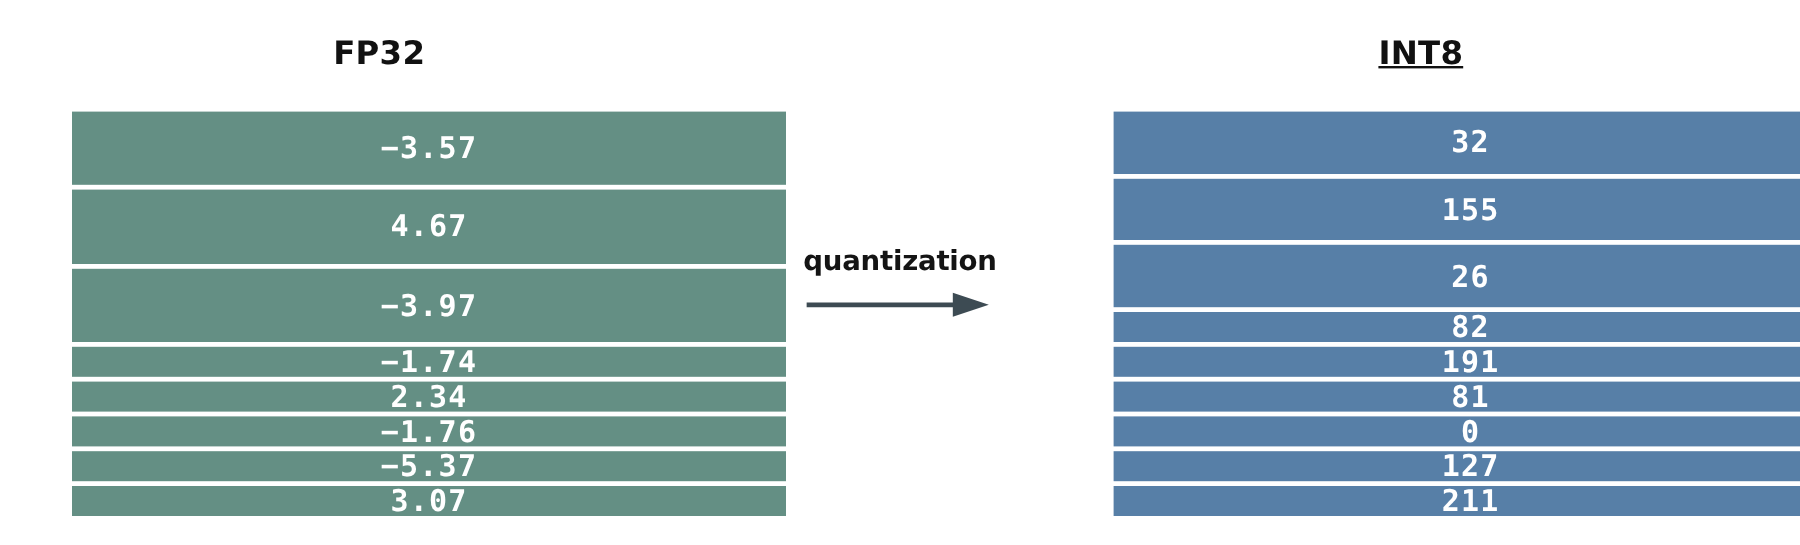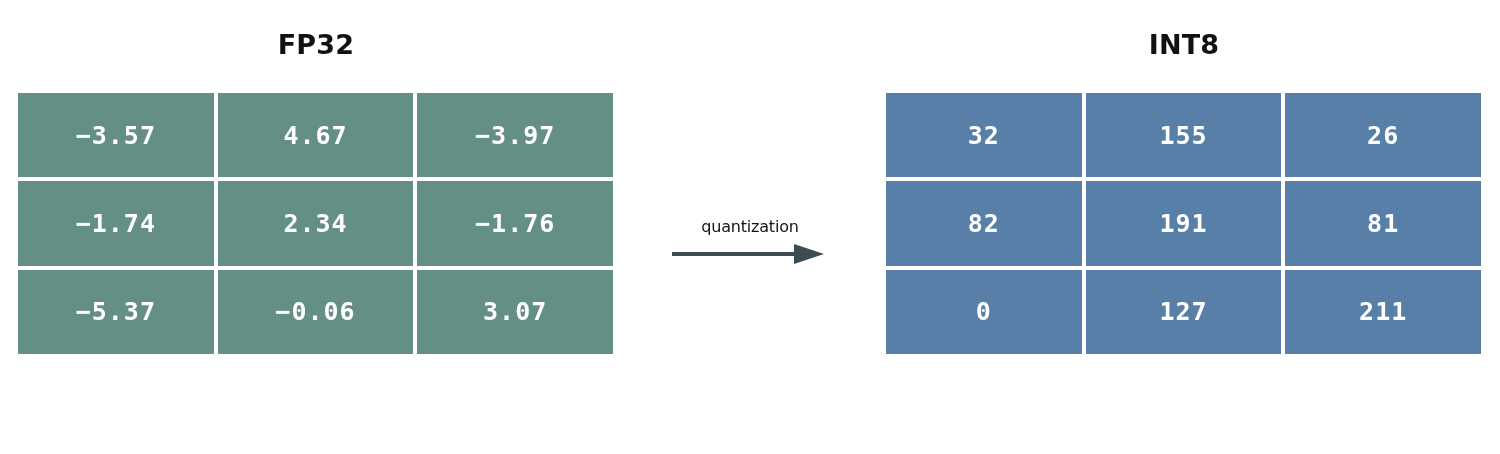--- a/index.html
+++ b/index.html
@@ -28,31 +28,32 @@
     font-family: "DejaVu Sans", sans-serif;
     font-weight: bold;
     font-size: 27px;
     color: #111111;
     letter-spacing: 0.2px;
     text-align: center;
     white-space: nowrap;
     transform: translateX(-50%);
   }
   #title-fp32 { left: 316px; top: 29px; }
-  #title-int8 { left: 1184px; top: 29px; }
+  #title-int8 { left: 1184px; top: 29px; text-decoration: underline; }
 
   
   .matrix {
     position: absolute;
     display: grid;
-    grid-template-columns: repeat(3, 1fr);
+    grid-template-columns: repeat(1, 1fr);
     grid-template-rows: repeat(3, 1fr);
     gap: 4px;
     top: 93px;
-    height: 261px;
+    height: 337px;
+    margin-left: 42px;
   }
   #matrix-fp32 { left: 18px; width: 595px; }
   #matrix-int8 { left: 886px; width: 595px; }
 
   .cell {
     display: flex;
     align-items: center;
     justify-content: center;
     color: #ffffff;
     font-family: "DejaVu Sans Mono", monospace;
@@ -69,25 +70,25 @@
   #arrow-group {
     position: absolute;
     left: 650px;
     top: 205px;
     width: 200px;
     height: 80px;
   }
   #arrow-label {
     position: absolute;
     left: 50%;
-    top: 12px;
+    top: 0px;
     transform: translateX(-50%);
     font-family: "DejaVu Sans", sans-serif;
-    font-weight: normal;
-    font-size: 16px;
+    font-weight: bold;
+    font-size: 23px;
     color: #141414;
     white-space: nowrap;
     letter-spacing: -0.2px;
   }
   #arrow-svg {
     position: absolute;
     left: 22px;
     top: 38px;
   }
 </style>
@@ -101,21 +102,20 @@
   <div id="title-int8" class="matrix-title">INT8</div>
 
   <div id="matrix-fp32" class="matrix">
     <div class="cell cell-green">−3.57</div>
     <div class="cell cell-green">4.67</div>
     <div class="cell cell-green">−3.97</div>
     <div class="cell cell-green">−1.74</div>
     <div class="cell cell-green">2.34</div>
     <div class="cell cell-green">−1.76</div>
     <div class="cell cell-green">−5.37</div>
-    <div class="cell cell-green">−0.06</div>
     <div class="cell cell-green">3.07</div>
   </div>
 
   <div id="arrow-group">
     <div id="arrow-label">quantization</div>
     <svg id="arrow-svg" width="156" height="22" viewBox="0 0 156 22">
       <line x1="0" y1="11" x2="128" y2="11" stroke="#3d4b53" stroke-width="4"></line>
       <polygon points="122,1 152,11 122,21" fill="#3d4b53"></polygon>
     </svg>
   </div>

